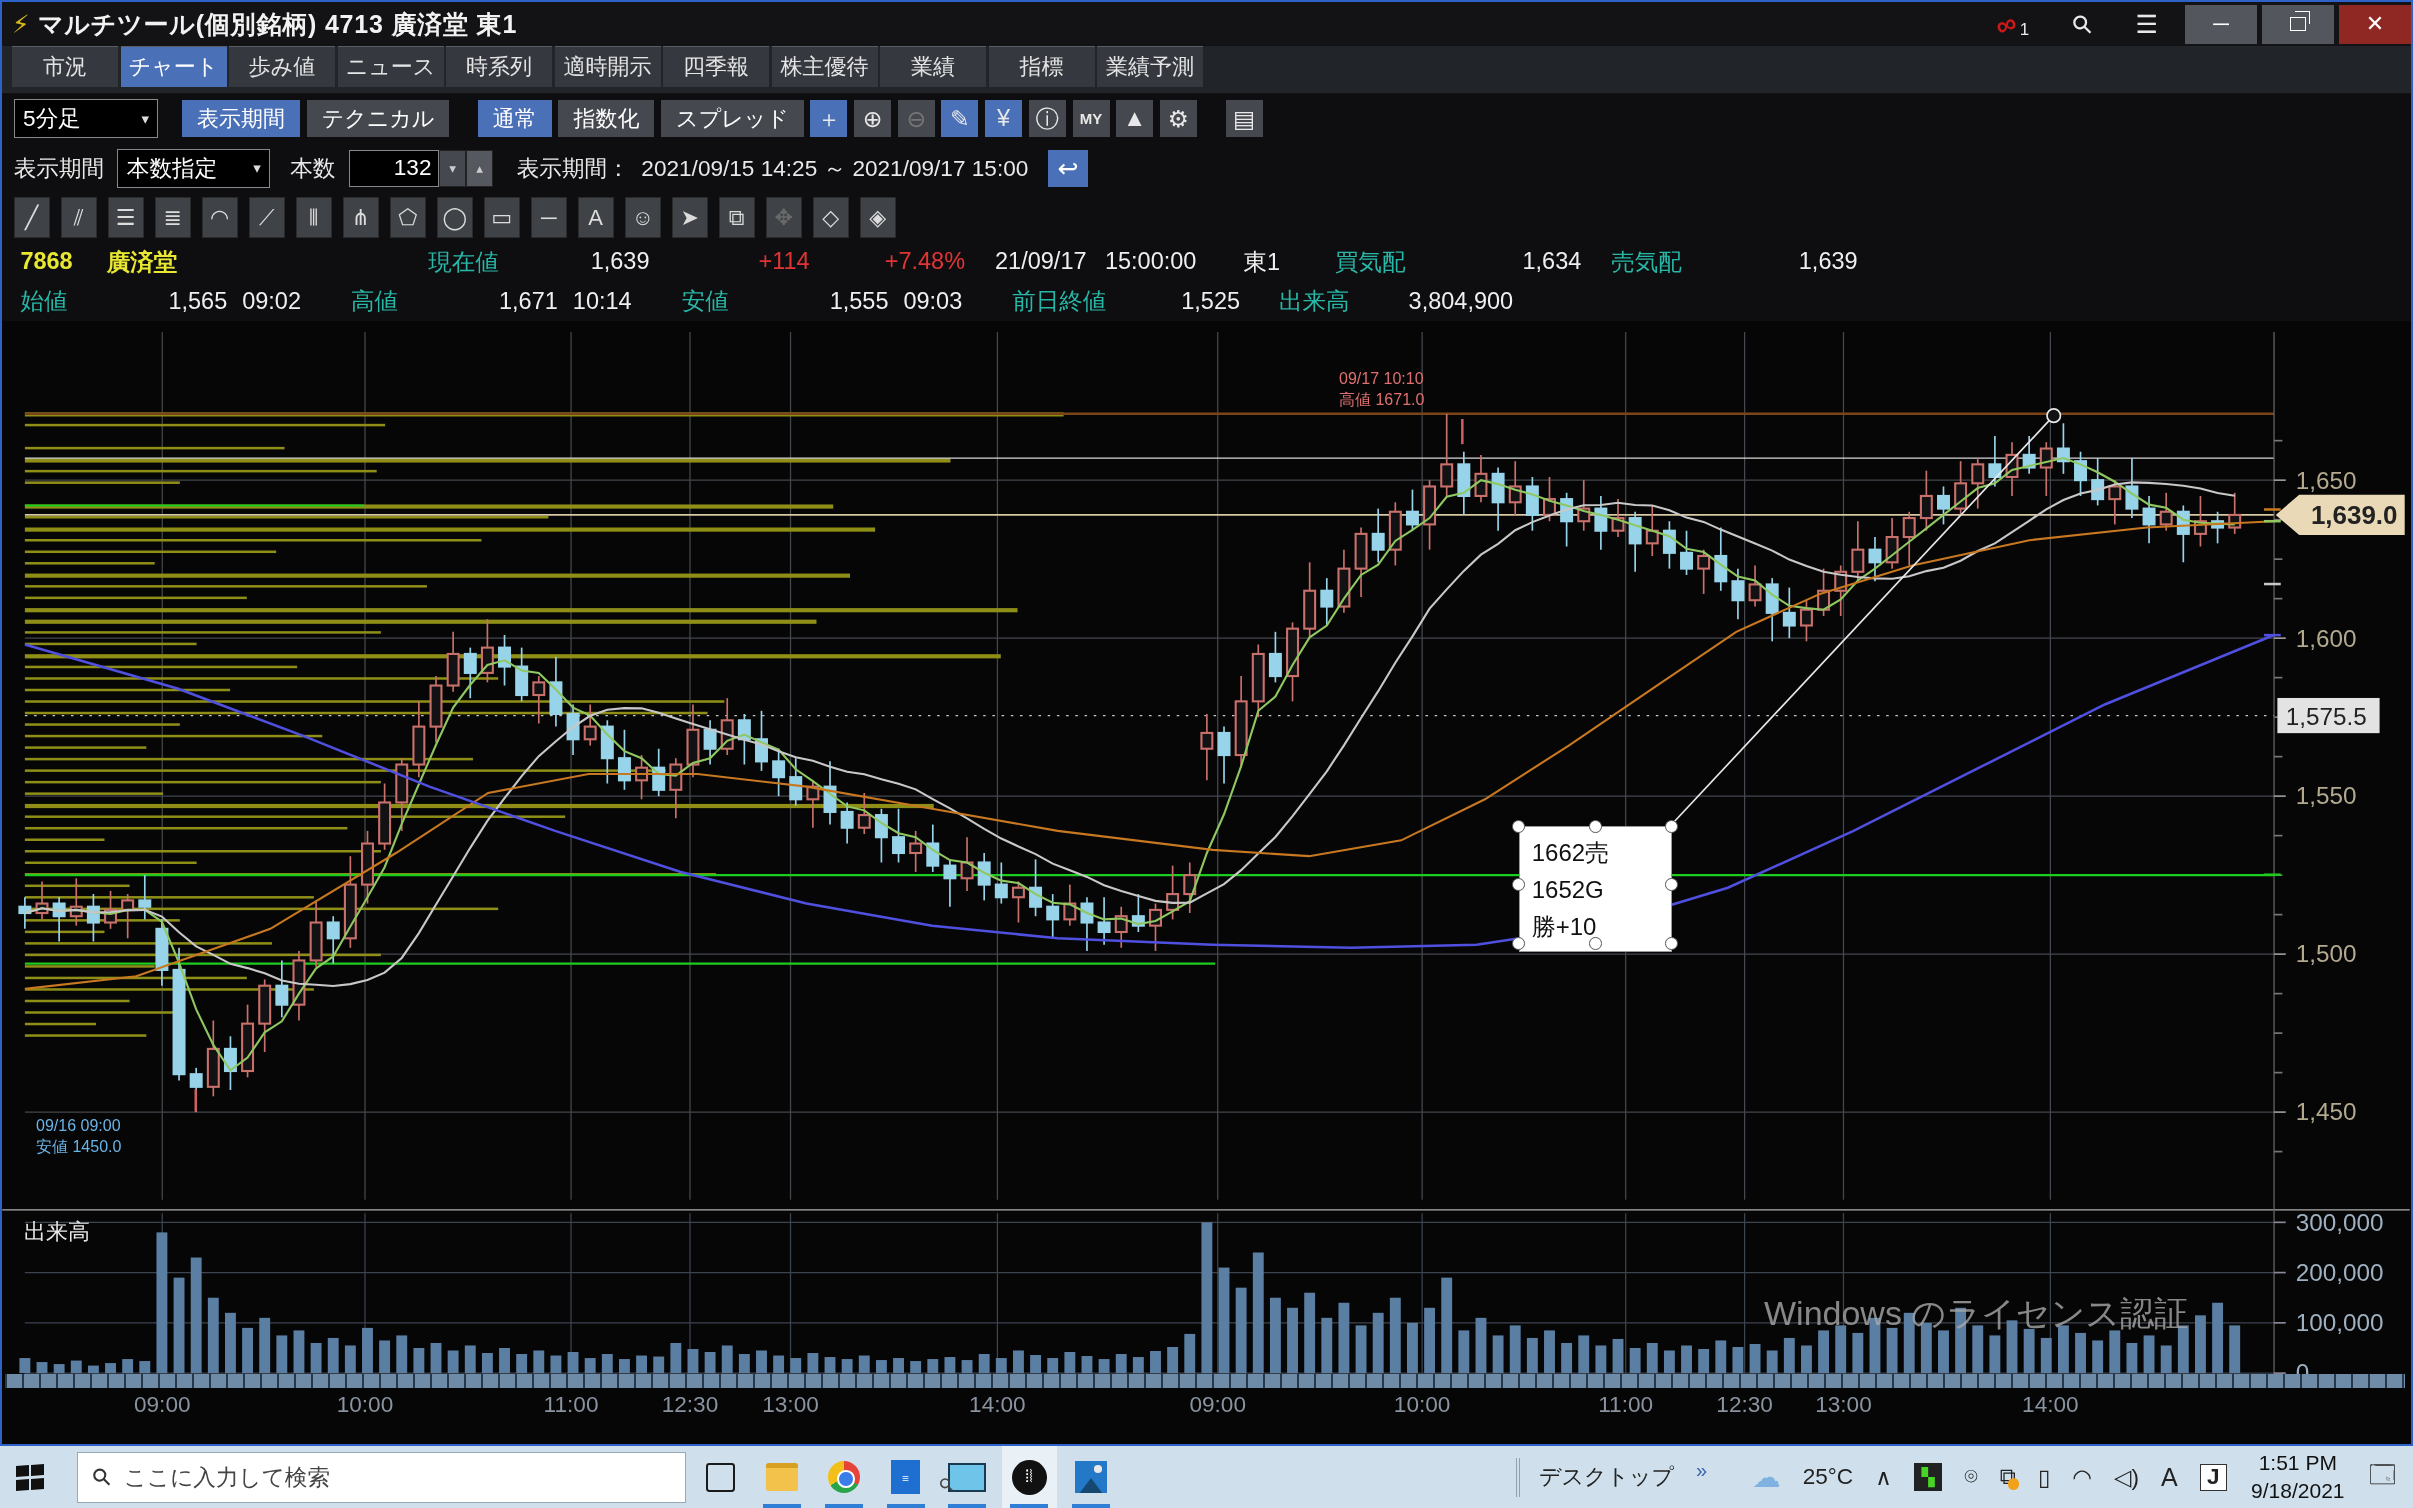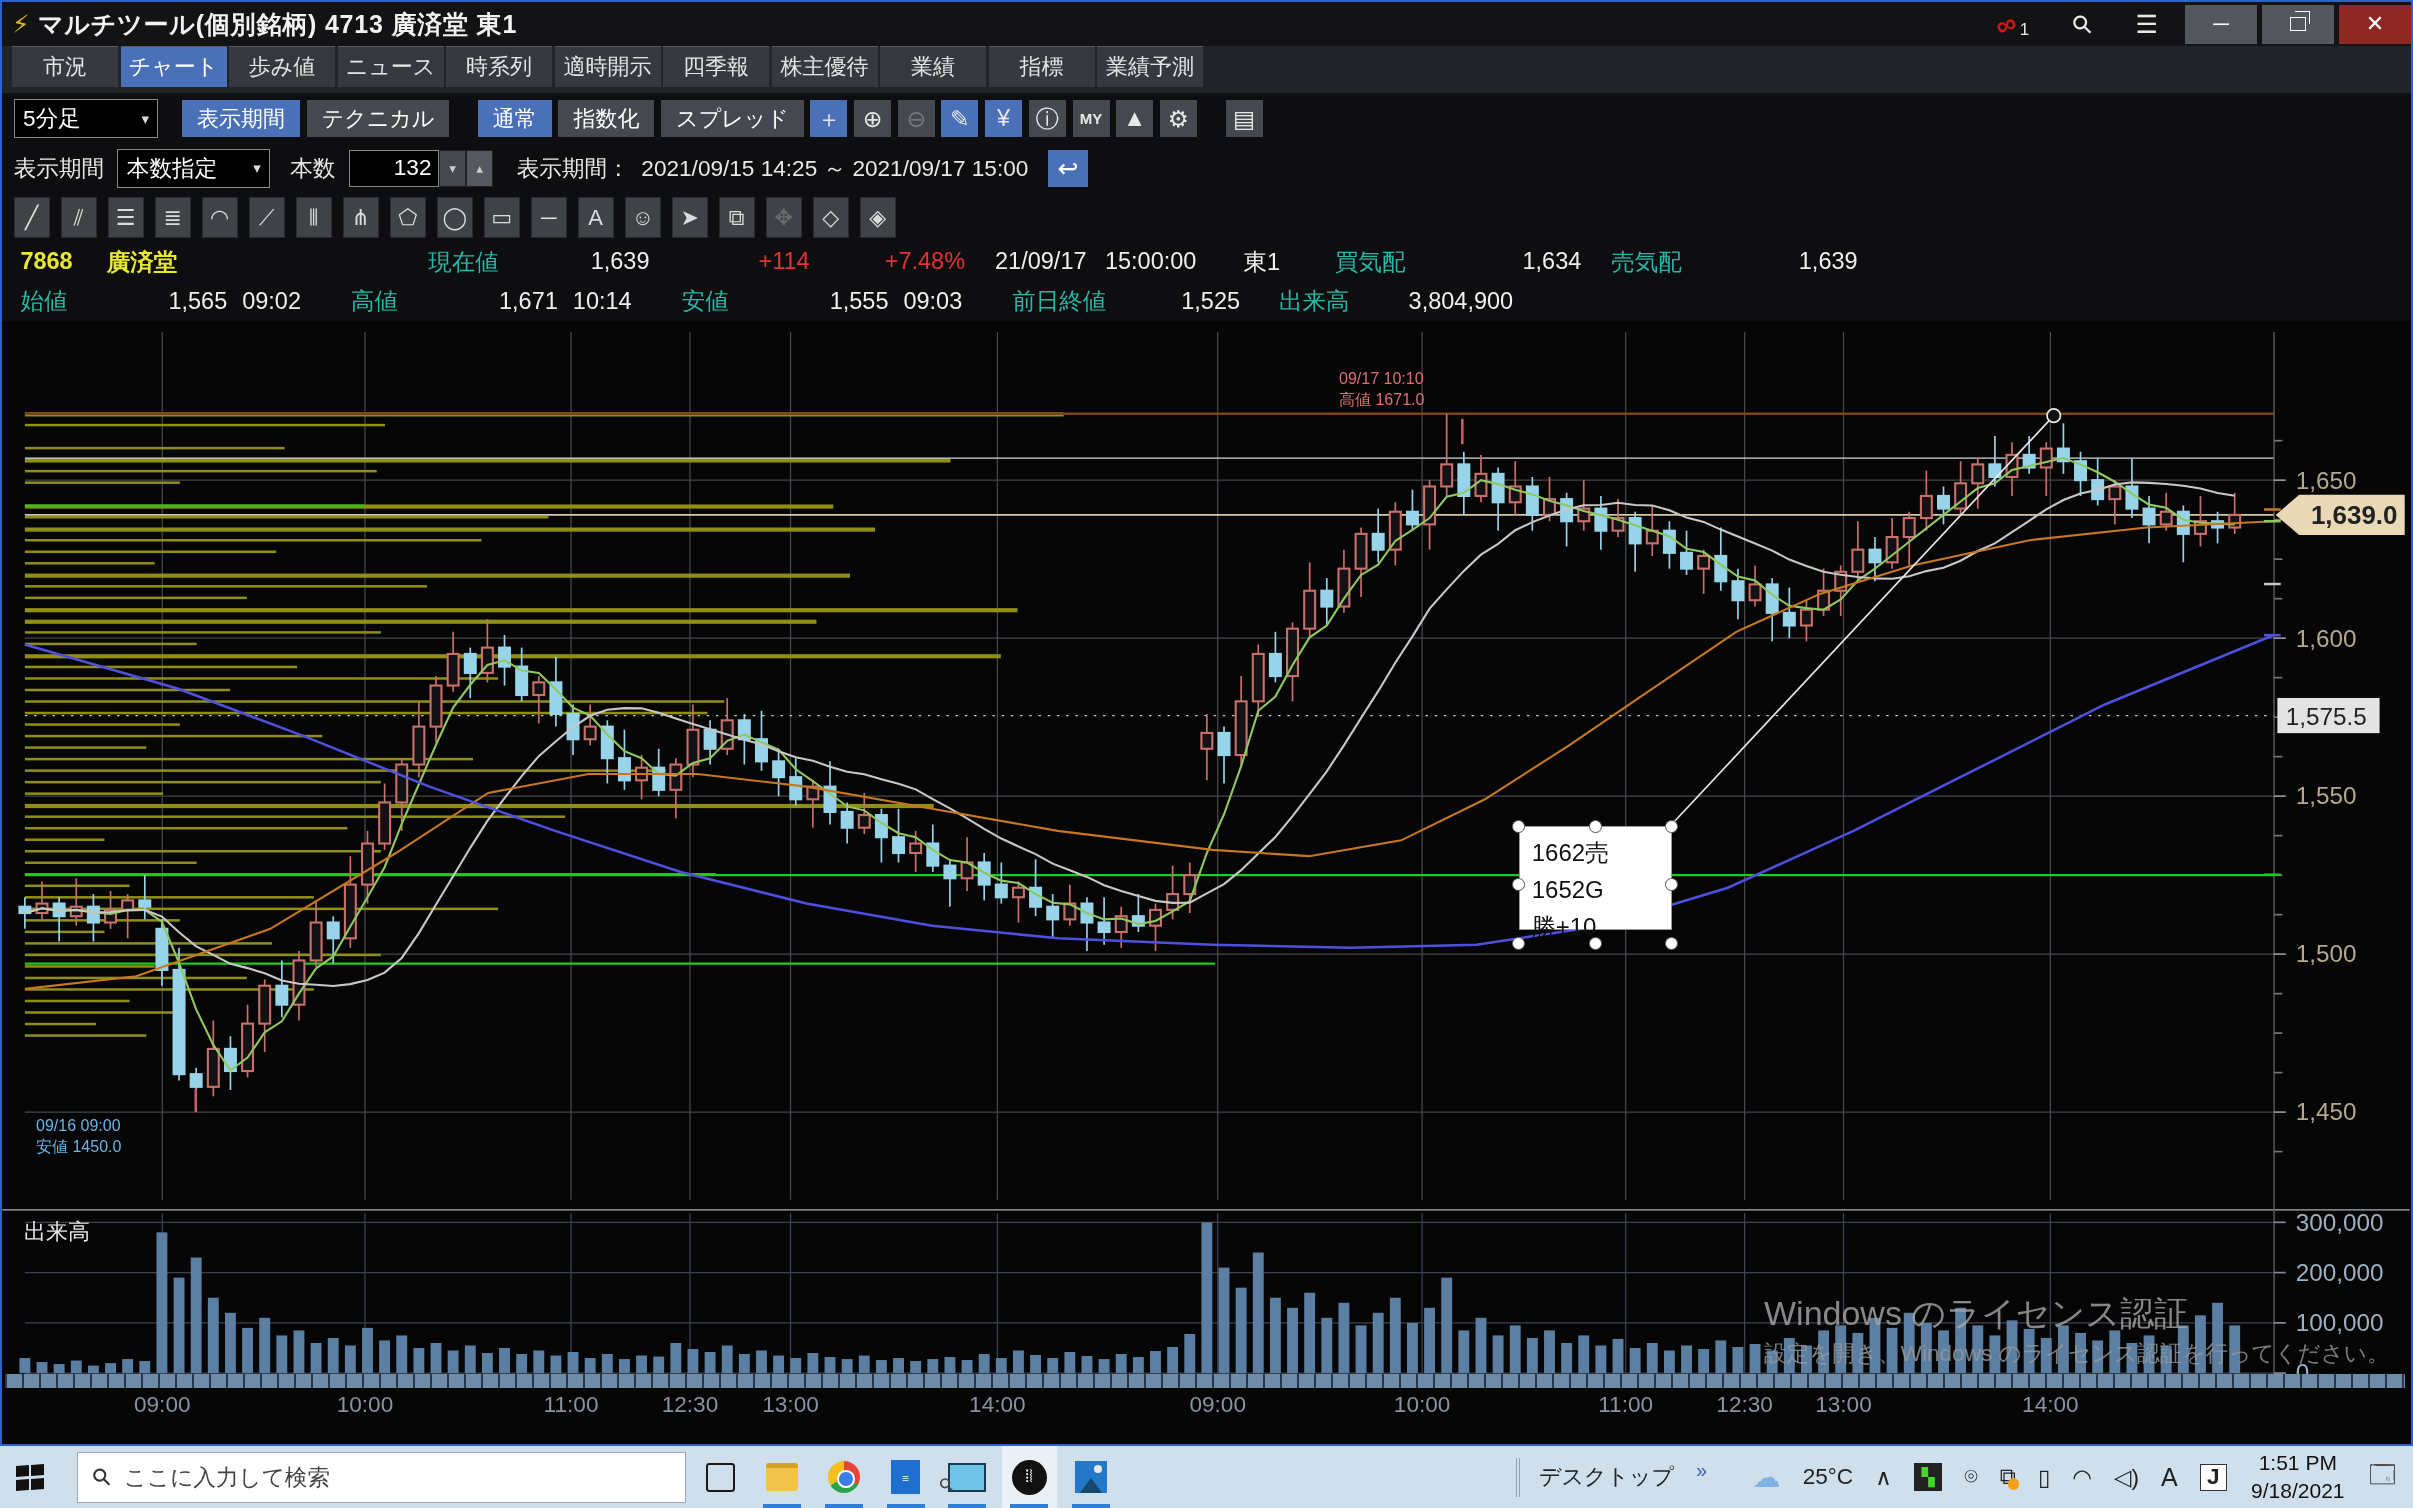--- a/index.html
+++ b/index.html
@@ -767,23 +767,22 @@
       </svg>
 
     <div class="overlay note" id="highnote" style="left: 1337px; top: 48px; color: rgb(224, 112, 112);">09/17 10:10
 高値 1671.0</div>
     <div class="overlay note" id="lownote" style="left: 34px; top: 795px; color: rgb(106, 180, 232);">09/16 09:00
 安値 1450.0</div>
 
     <div class="overlay" id="volpanelabel" style="color: rgb(232, 232, 232); font-size: 22px; left: 22px; top: 896px;">出来高</div>
 
     <div class="overlay wm1" id="wm1" style="left: 1762px; top: 970px;">Windows のライセンス認証</div>
-    <div class="overlay wm2" id="wm2" style="left: 1762px; top: 1017px;">設定を開き、Windows のライセンス認証を行ってください。</div>
-
-    <div class="tbox" id="textbox" style="left: 1517px; top: 505px; width: 153px; height: 104px;">
+
+    <div class="tbox" id="textbox" style="left: 1517px; top: 505px; width: 153px; height: 126px;">
         <div>1662売</div>
         <div>1652G</div>
         <div>勝+10</div>
       </div>
 
     <div class="scrollbar" id="scrollbar" style="left: 2.5px; width: 2400px; top: 1053px;"></div>
   <div class="handle" style="left: 1510px; top: 499px;"></div>
       <div class="handle" style="left: 1587px; top: 499px;"></div>
       <div class="handle" style="left: 1663px; top: 499px;"></div>
       <div class="handle" style="left: 1510px; top: 557px;"></div>

